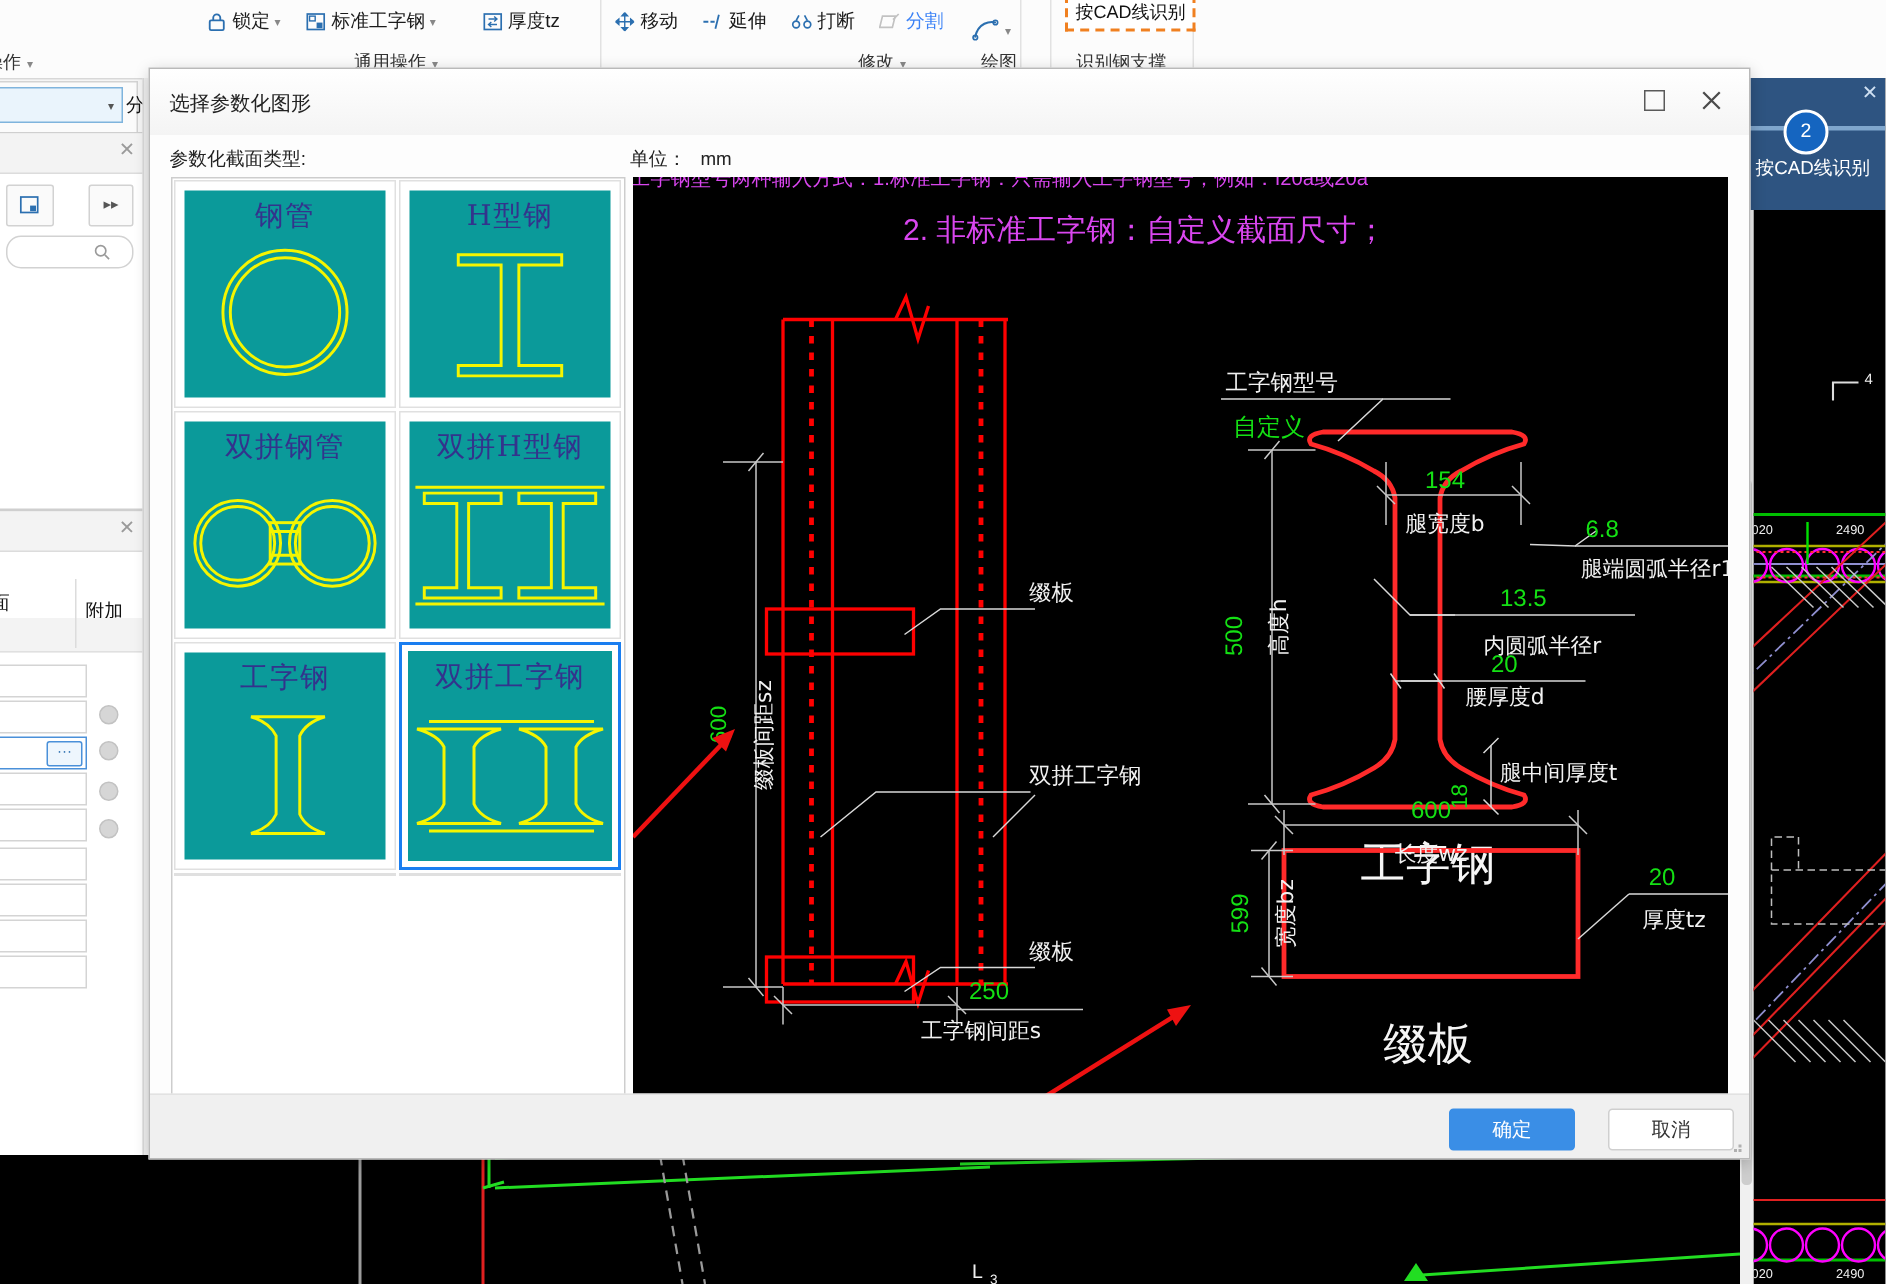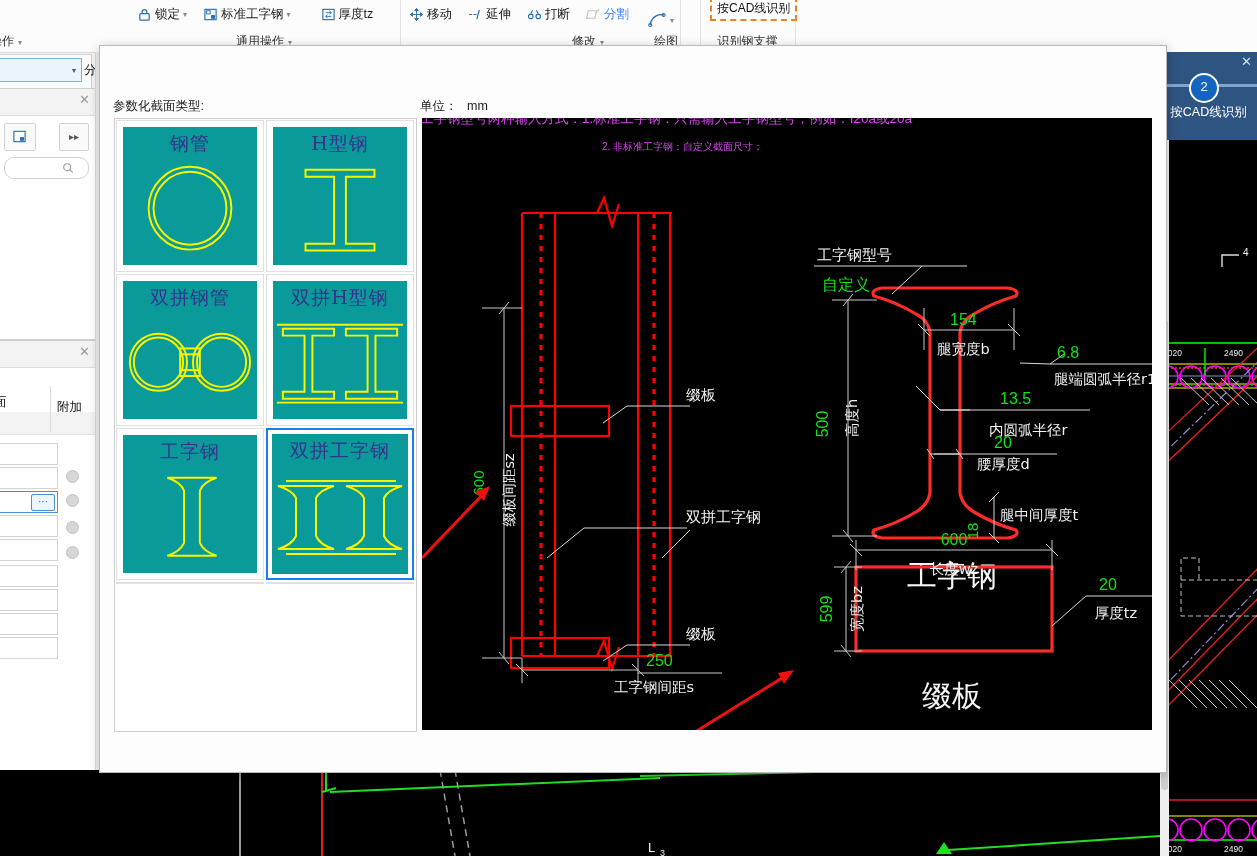--- a/index.html
+++ b/index.html
@@ -357,20 +357,33 @@
         <rect x="142" y="846" width="12" height="12" fill="#1838d8"></rect>
       </g>
       <text x="648" y="82" fill="#f0f0f0" font-size="13" font-family="Liberation Sans, sans-serif">L</text>
       <text x="660" y="86" fill="#f0f0f0" font-size="9" font-family="Liberation Sans, sans-serif">3</text>
     </svg>
   </div>
 </div>
 
 <div id="dlg">
 
+  <div id="dlg-title">
+    <div class="t">选择参数化图形</div>
+    <div class="winbtn" style="right:48px;">
+      <span class="gl sq"></span>
+    </div>
+    <div class="winbtn" style="right:10px;">
+      <span class="gl xmark">
+        <svg viewBox="0 0 14 14" width="14" height="14">
+            <path d="M1.5 1.5 12.5 12.5 M12.5 1.5 1.5 12.5" stroke="#4b4b4b" stroke-width="1.5"></path>
+          </svg>
+      </span>
+    </div>
+  </div>
 
   <div class="sec-label">参数化截面类型:</div>
   <div class="unit-label">
     <span>单位：</span>
     <span style="margin-left:6px;">mm</span>
   </div>
 
   <div id="grid-wrap">
     <div id="grid">
 
@@ -453,21 +466,21 @@
           
           
         </div>
       </div>
     </div>
   </div>
 
   <div id="preview">
 
     <div class="pv-txt" style="left:-2px;top:-8px;font-size:13.5px;">工字钢型号两种输入方式：1.标准工字钢：只需输入工字钢型号，例如：I20a或20a</div>
-    <div class="pv-txt" style="left:180px;top:22px;font-size:10px;">2. 非标准工字钢：自定义截面尺寸；</div>
+    <div class="pv-txt" style="left:180px;top:22px;font-size:20px;">2. 非标准工字钢：自定义截面尺寸；</div>
 
     <svg width="730" height="612" viewBox="0 0 730 612" style="position:absolute;left:0;top:0;">
 
       <g stroke="#ff0000" stroke-width="2.2" fill="none">
         <line x1="100" y1="95" x2="250" y2="95"></line>
         <path d="M175 95 L182 80 L190 108 L197 86" stroke-width="2.2"></path>
         <line x1="100" y1="95" x2="100" y2="538"></line>
         <line x1="133" y1="95" x2="133" y2="538"></line>
         <line x1="216" y1="95" x2="216" y2="538"></line>
         <line x1="248" y1="95" x2="248" y2="538"></line>
@@ -714,13 +727,22 @@
         <path d="M630 508 L664 478"></path>
         <line x1="664" y1="478" x2="730" y2="478"></line>
       </g>
       <text x="686" y="472" fill="#14e014" font-size="16" font-family="Liberation Sans, sans-serif" text-anchor="middle">20</text>
       <text x="694" y="500" fill="#f2f2f2" font-size="14.5" font-family="DejaVu Sans, sans-serif" text-anchor="middle">厚度tz</text>
 
       <text x="530" y="588" fill="#f5f5f5" font-size="30" font-family="DejaVu Sans, sans-serif" text-anchor="middle">缀板</text>
     </svg>
   </div>
 
+  <div id="dlg-foot">
+    <div class="btn btn-pri" style="left:866px;">确定</div>
+    <div class="btn btn-sec" style="left:972px;">取消</div>
+    <div class="grip">
+      <i style="left:6px;top:6px;"></i>
+        <i style="left:3px;top:6px;"></i>
+        <i style="left:6px;top:3px;"></i>
+    </div>
+  </div>
 </div>
 
 </body></html>

